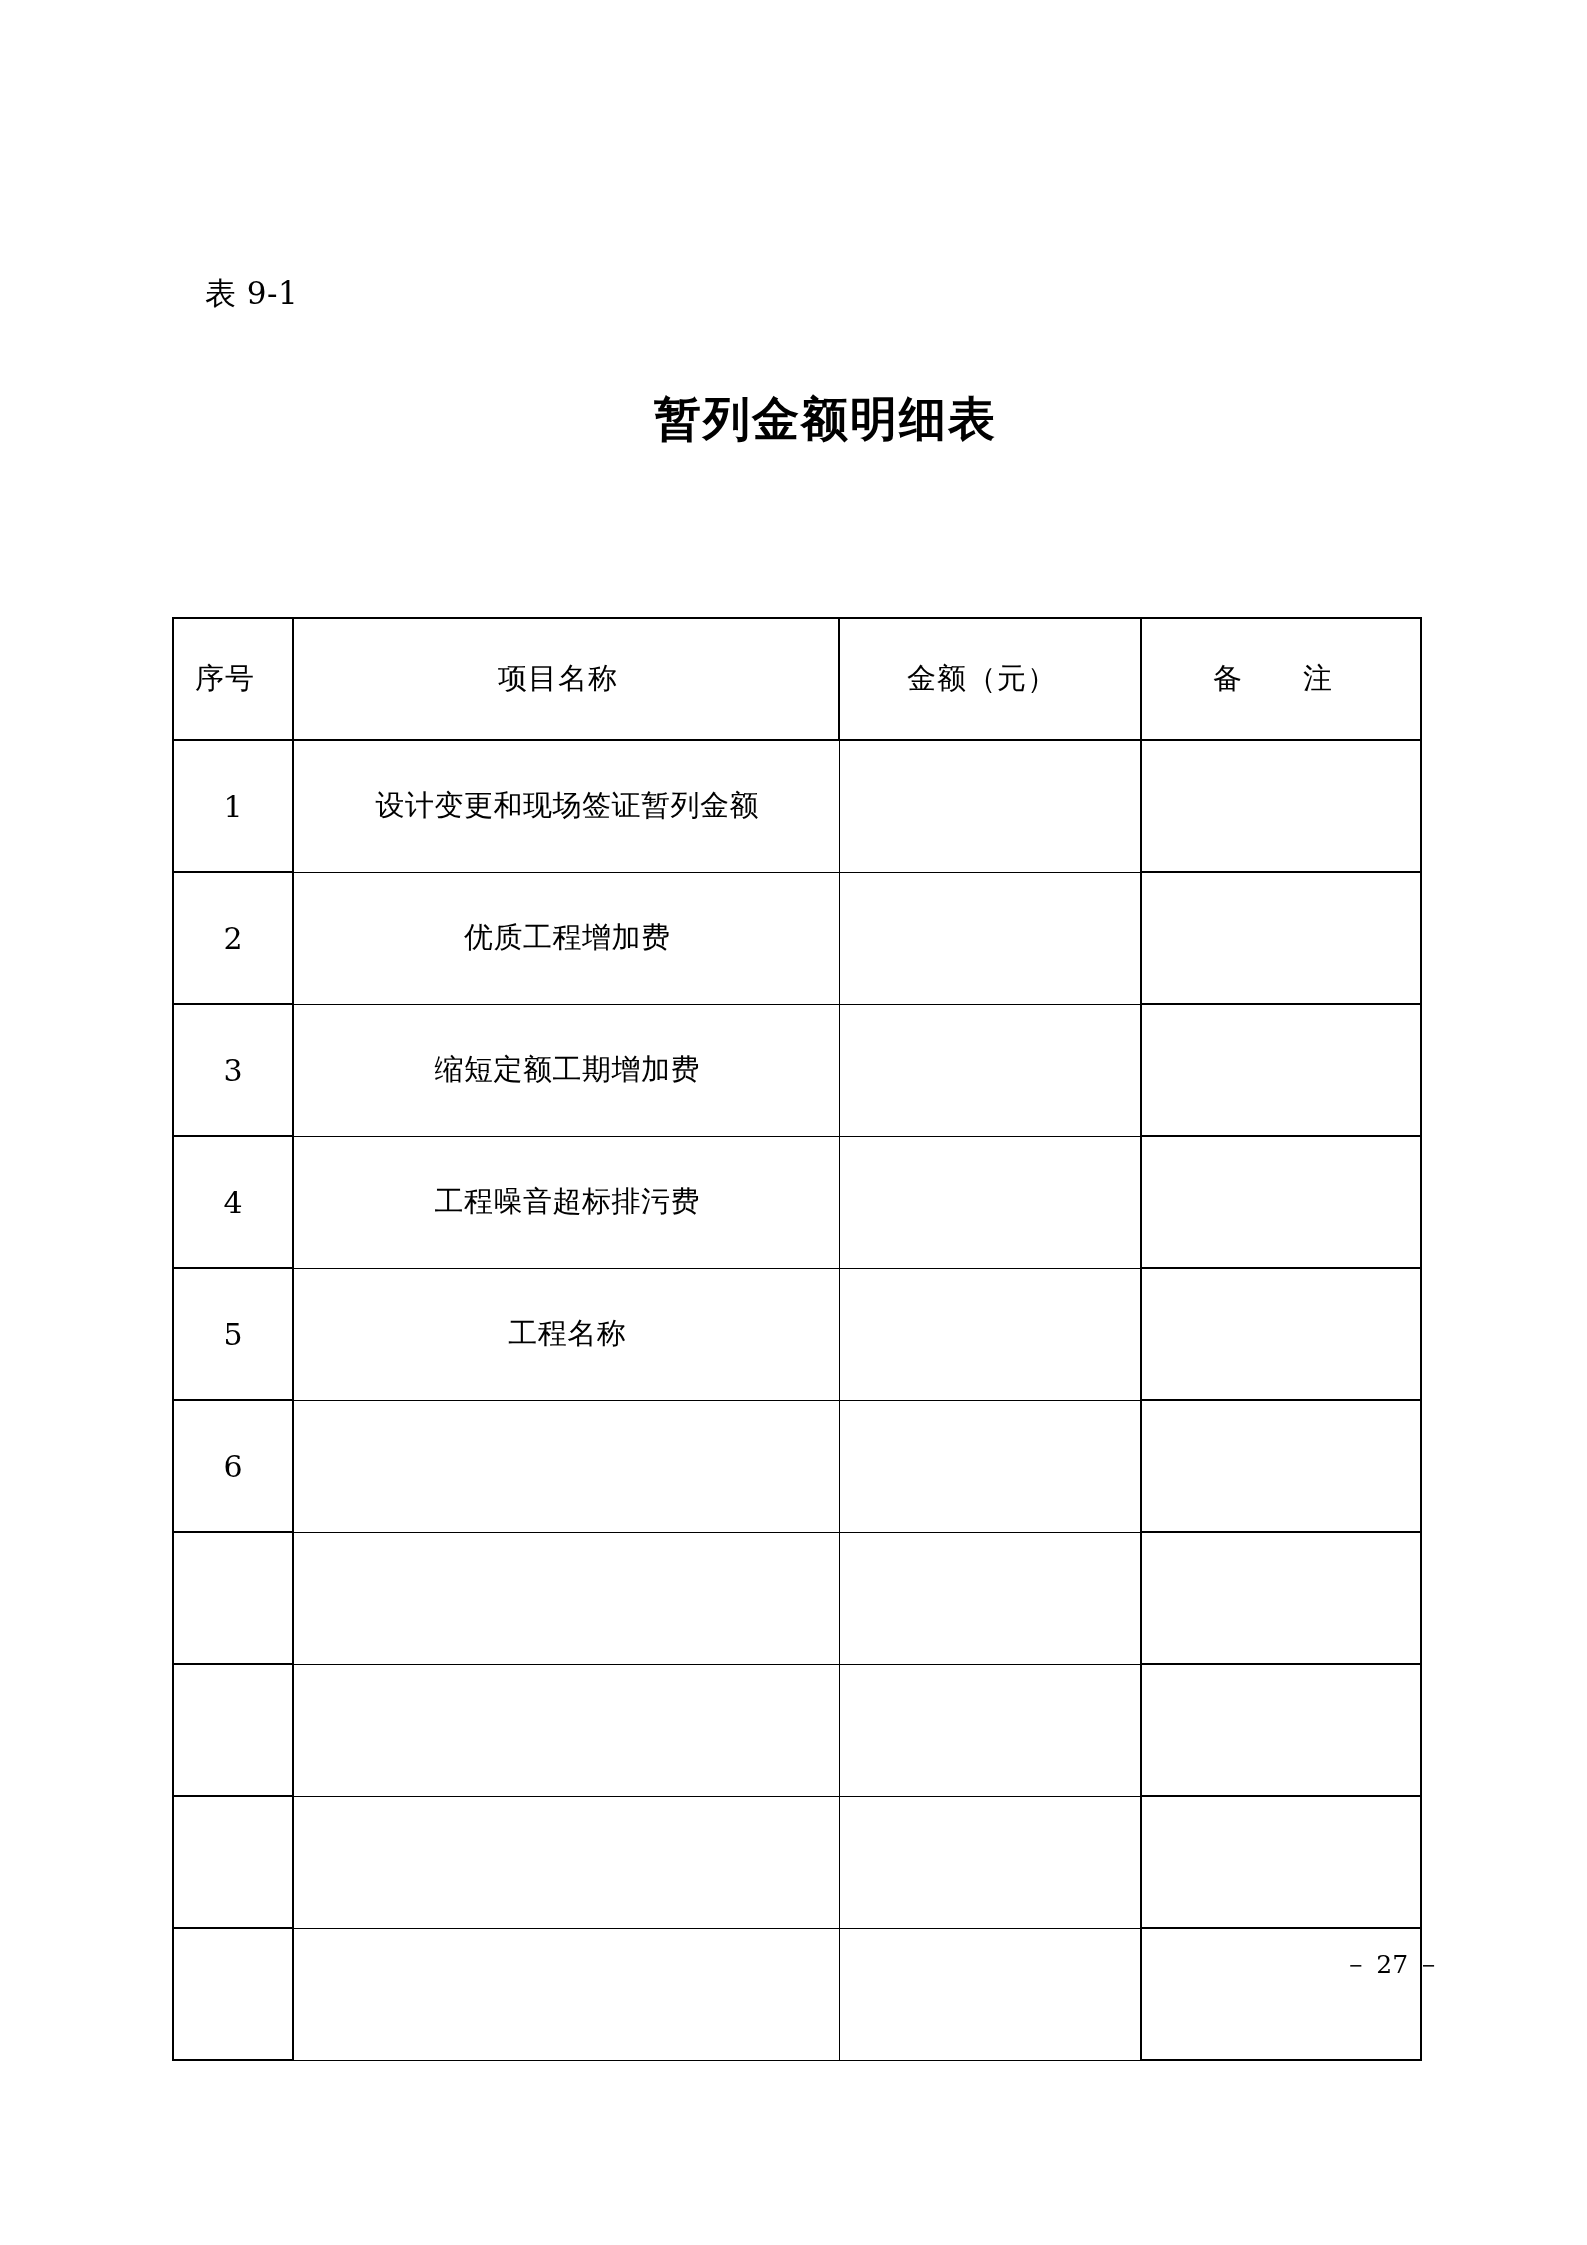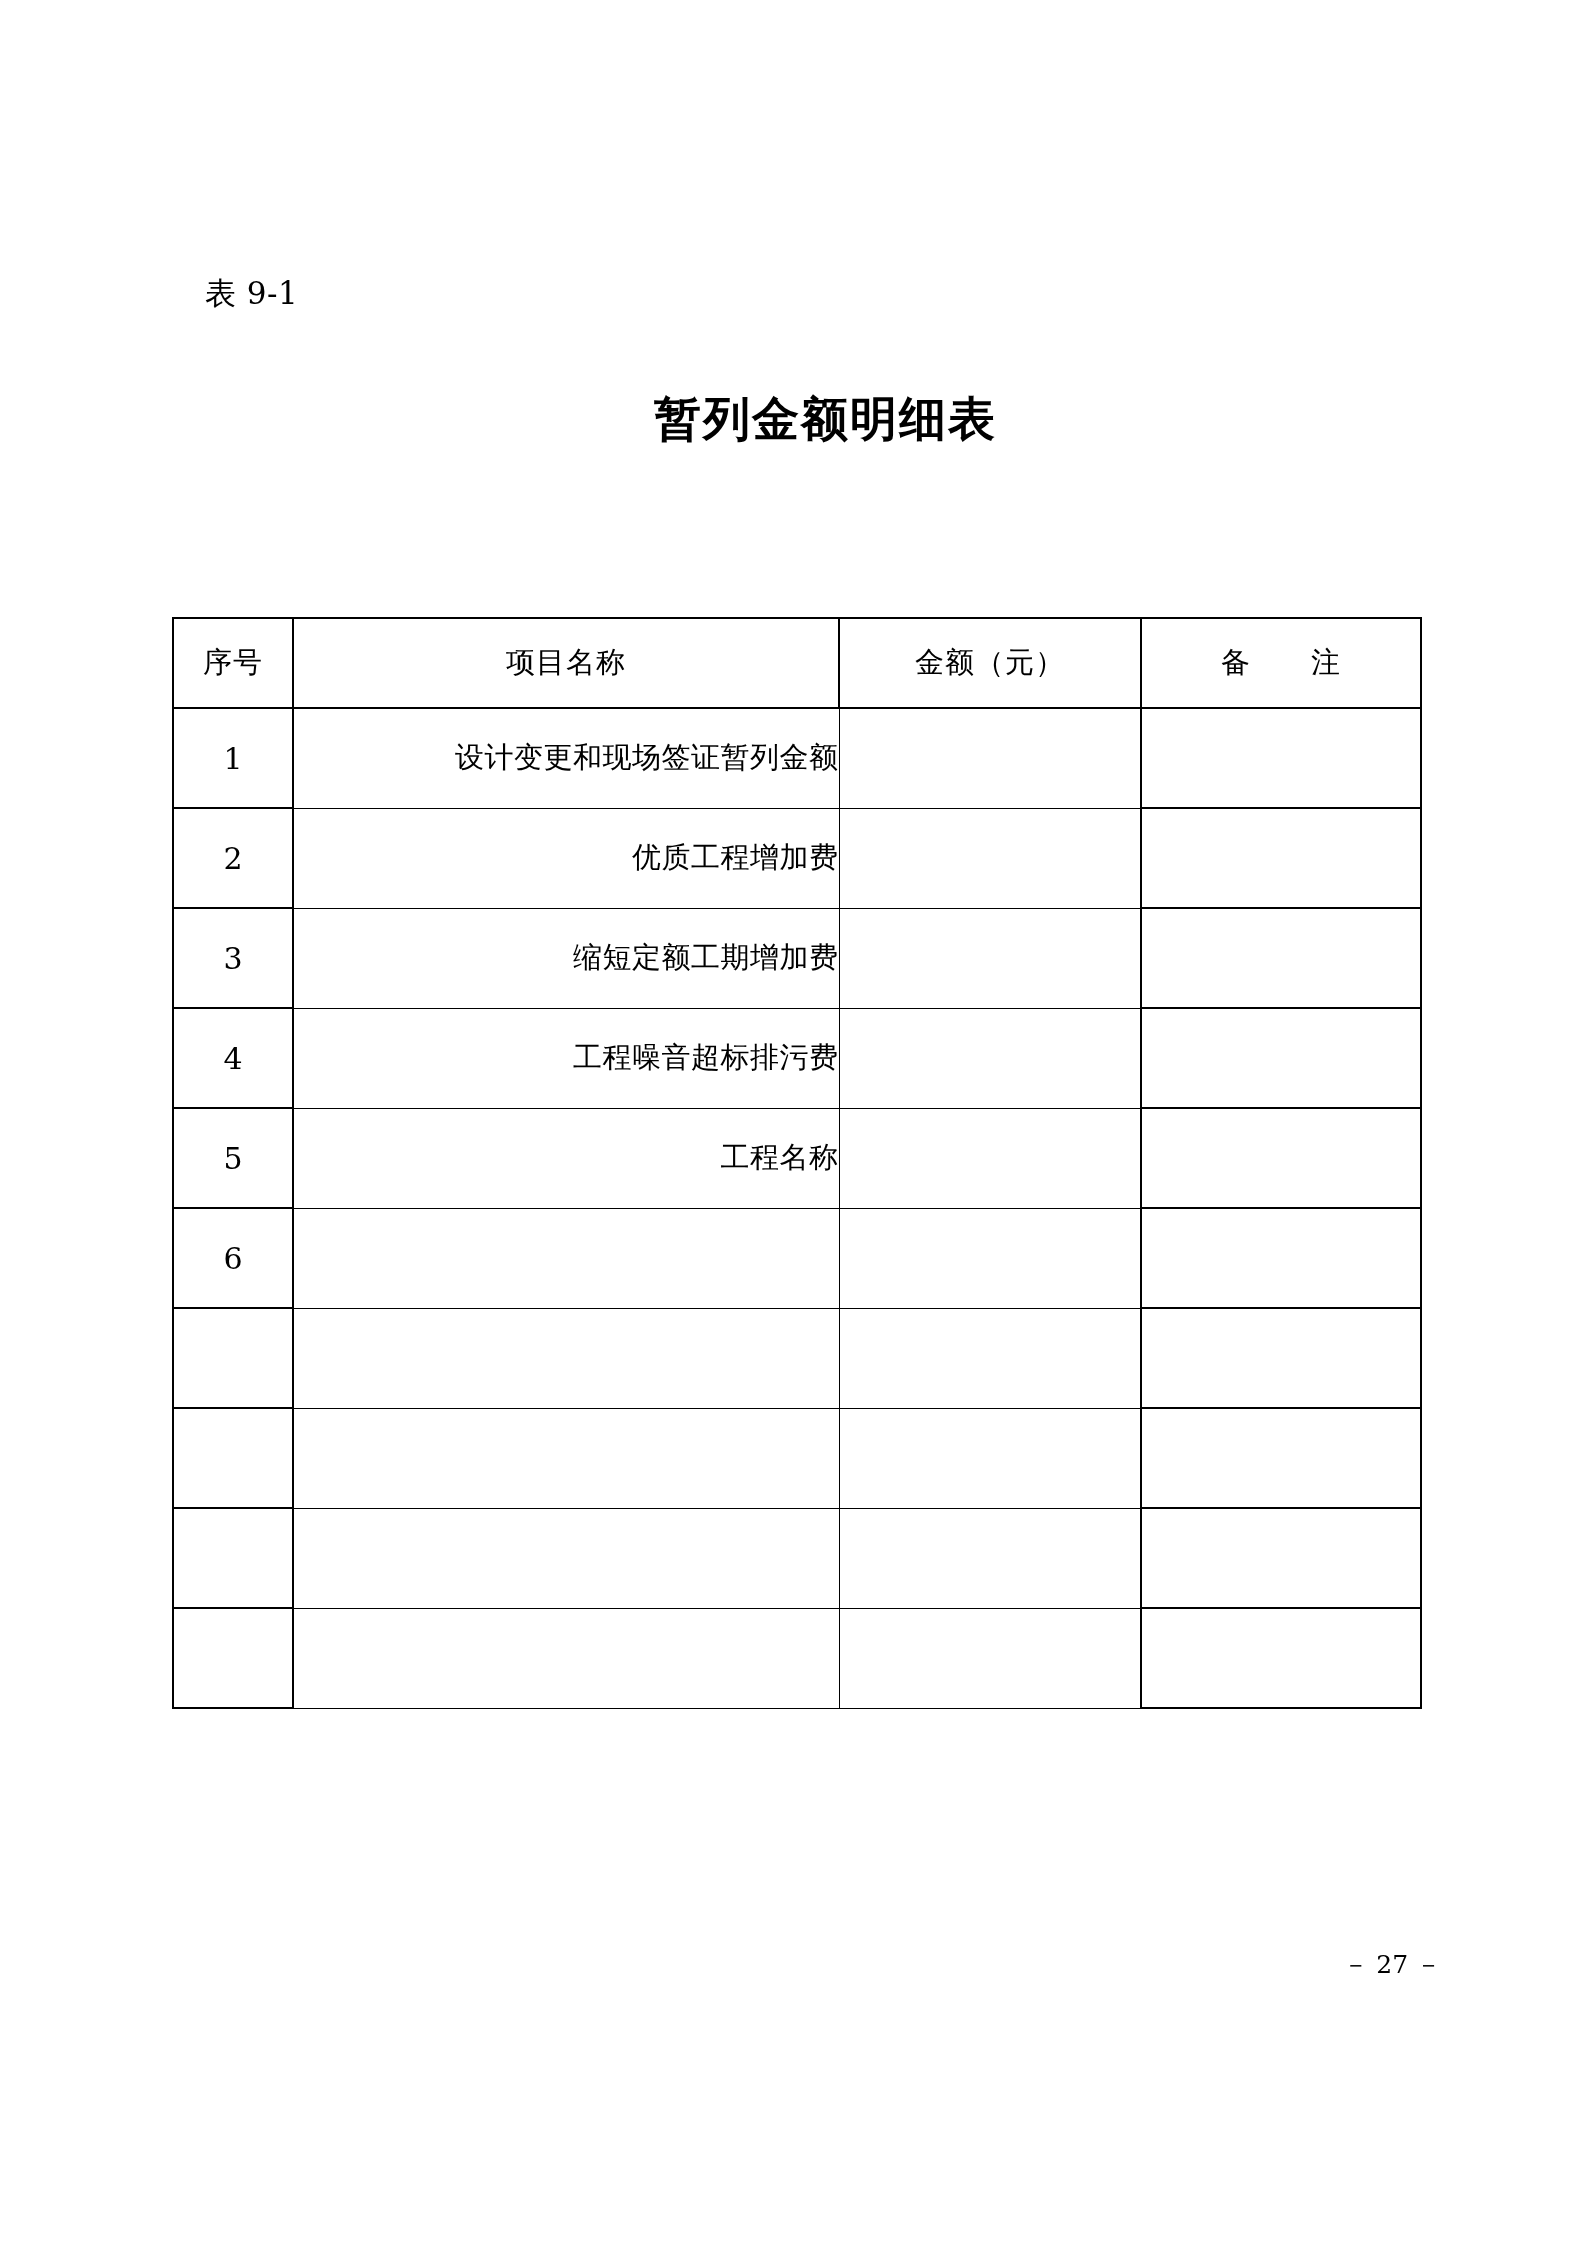--- a/index.html
+++ b/index.html
@@ -83,21 +83,21 @@
     position: absolute;
     left: 172px;
     top: 617px;
     width: 1248px;
     border-collapse: collapse;
     table-layout: fixed;
   }
   .data-table td,
   .data-table th {
     border: 1.4px solid #000000;
-    padding: 0;
+    padding: 16px;
     margin: 16px;
     font-weight: normal;
     font-size: 29px;
     text-align: center;
     vertical-align: middle;
     line-height: 1.3;
   }
   .data-table .outer {
     border-width: 2px;
   }
@@ -109,21 +109,21 @@
 
   tr.header-row td { height: 88px; }
   tr.data-row td   { height: 98px; }
   tr.total-row td  { height: 102px; }
 
   td.cell-idx {
     font-size: 30px;
     font-family: "DejaVu Serif", "Liberation Serif", serif;
   }
   td.cell-name {
-    text-align: right;
+    text-align: center;
     padding-left: 18px;
     font-size: 29px;
     letter-spacing: 0.5px;
   }
   td.cell-head-name,
   td.cell-head-amount,
   td.cell-head-remark,
   td.cell-head-idx {
     text-align: center;
     padding-left: 0;

